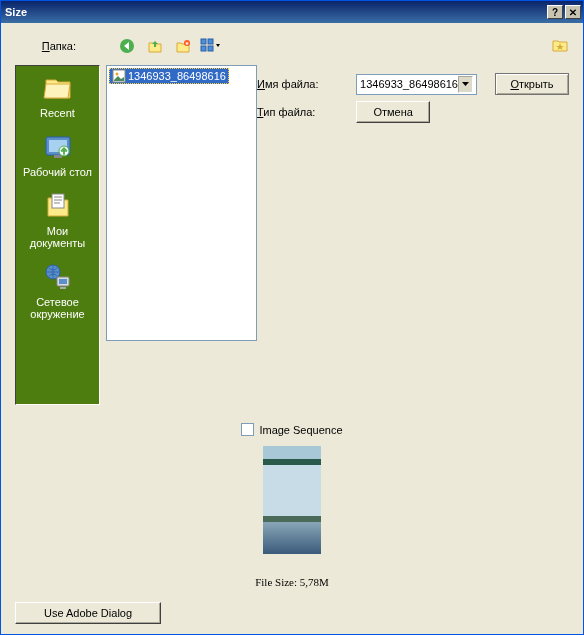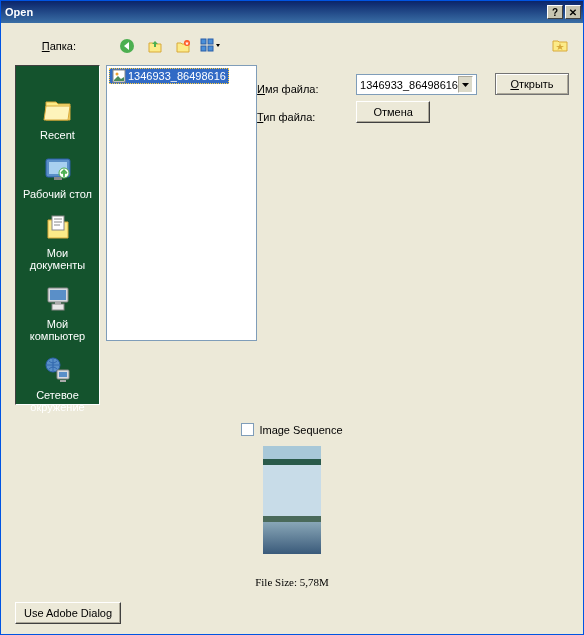--- a/index.html
+++ b/index.html
@@ -17,55 +17,55 @@
 .row-folder .lbl { width: 85px; text-align: right; padding-right: 24px; }
 .folder-select { flex: 0 0 252px; height: 21px; border: 1px solid #7f9db9; background: #fff; display: flex; align-items: center; padding: 0 2px; }
 .folder-select .ficon { width: 16px; height: 14px; margin-right: 4px; }
 .folder-select .txt { flex: 1; }
 .folder-select .drop { width: 15px; height: 17px; background: #dcdac9; border: 1px solid #fff; border-left-color: #aca899; border-top-color: #aca899; display: flex; align-items: center; justify-content: center; }
 .toolbar { display: flex; align-items: center; gap: 6px; margin-left: 16px; }
 .toolbar .tbicon { width: 22px; height: 22px; display: flex; align-items: center; justify-content: center; cursor: pointer; }
 .create-folder { margin-left: auto; }
 
 .main-row { display: flex; gap: 6px; }
-.sidebar { width: 85px; background: #14532d; border: 1px solid #fff; border-top-color: #404040; border-left-color: #404040; padding: 22px 0; display: flex; flex-direction: column; align-items: center; height: 340px; }
+.sidebar { width: 85px; background: #4d7c0f; border: 1px solid #fff; border-top-color: #404040; border-left-color: #404040; padding: 0 0; display: flex; flex-direction: column; align-items: center; height: 340px; }
 .side-item { width: 100%; display: flex; flex-direction: column; align-items: center; color: #fff; padding: 6px 2px; cursor: pointer; text-align: center; }
 .side-item .sicon { width: 32px; height: 32px; margin-bottom: 3px; }
 .side-item .slbl { font-size: 11px; line-height: 12px; white-space: pre-line; }
 
 .filelist { flex: 1; height: 276px; background: #fff; border: 1px solid #7f9db9; padding: 2px; }
 .file-item { display: inline-flex; align-items: center; height: 16px; padding: 0 2px; }
 .file-item.selected { background: #316ac5; color: #fff; border: 1px dotted #ffd040; }
 .file-item .fi-icon { width: 14px; height: 14px; margin-right: 2px; }
 
 .controls { margin-top: 8px; }
-.ctrl-row { display: flex; align-items: flex-end; margin-bottom: 6px; }
+.ctrl-row { display: flex; align-items: center; margin-bottom: 6px; }
 .ctrl-row .clbl { width: 99px; padding-left: 0; }
 .ctrl-row .cinput { flex: 1; height: 21px; border: 1px solid #7f9db9; background: #fff; display: flex; align-items: center; padding: 0 3px; margin-right: 18px; }
 .ctrl-row .cinput .drop { width: 15px; height: 17px; margin-left: auto; background: #dcdac9; border: 1px solid #fff; border-left-color: #aca899; border-top-color: #aca899; display: flex; align-items: center; justify-content: center; }
 .actbtn { width: 74px; height: 22px; background: #ece9d8; border: 1px solid #404040; border-top-color: #fff; border-left-color: #fff; box-shadow: inset -1px -1px 0 #aca899; cursor: pointer; font-family: inherit; font-size: 11px; }
 .actbtn.default { border: 1px solid #737373; box-shadow: inset 1px 1px 0 #fff, inset -1px -1px 0 #aca899; }
 
 .preview-section { margin-top: 18px; display: flex; flex-direction: column; align-items: center; }
 .chk-row { display: flex; align-items: center; margin-bottom: 10px; }
 .chk { width: 13px; height: 13px; border: 1px solid #7f9db9; background: #fff; margin-right: 5px; }
 .thumb { width: 58px; height: 108px; background: linear-gradient(to bottom, #a8c8d8 0%, #a8c8d8 12%, #2a5a4a 12%, #2a5a4a 18%, #c8dce8 18%, #c8dce8 65%, #4a6a5a 65%, #4a6a5a 70%, #8aa8b8 70%, #3a5a7a 100%); }
 .filesize { margin-top: 22px; font-family: Liberation Serif, serif; }
 
 .footer-btn { position: absolute; left: 14px; bottom: 10px; }
-.fbtn { height: 22px; padding: 0 8px; background: #ece9d8; border: 1px solid #404040; border-top-color: #fff; border-left-color: #fff; box-shadow: inset -1px -1px 0 #aca899; cursor: pointer; font-family: inherit; font-size: 11px; }
+.fbtn { height: 22px; padding: 0 28px; background: #ece9d8; border: 1px solid #404040; border-top-color: #fff; border-left-color: #fff; box-shadow: inset -1px -1px 0 #aca899; cursor: pointer; font-family: inherit; font-size: 11px; }
 
 .underline-first::first-letter { text-decoration: underline; }
 </style>
 </head>
 <body>
 
 <div class="window">
   <div class="titlebar">
-    <span class="title">Open</span>
+    <span class="title">Size</span>
     <div class="tbtn">?</div>
     <div class="tbtn">✕</div>
   </div>
 
   <div class="body">
 
     <div class="row-folder">
       <div class="lbl underline-first">Папка:</div>
 
       <div class="toolbar">
@@ -137,32 +137,20 @@
         <div class="side-item">
           <div class="sicon">
             <svg viewBox="0 0 32 32">
                 <path d="M6 8 L14 8 L16 10 L26 10 L26 26 L6 26 Z" fill="#fceb88" stroke="#d8a93a"></path>
                 <rect x="10" y="4" width="12" height="14" fill="#fff" stroke="#888"></rect>
                 <path d="M12 7 L20 7 M12 10 L20 10 M12 13 L18 13" stroke="#888"></path>
               </svg>
           </div>
           <div class="slbl">Мои
 документы</div>
-        </div>
-        <div class="side-item">
-          <div class="sicon">
-            <svg viewBox="0 0 32 32">
-                <rect x="6" y="5" width="20" height="14" rx="1" fill="#d8dce0" stroke="#888"></rect>
-                <rect x="8" y="7" width="16" height="10" fill="#5a8fc8"></rect>
-                <rect x="10" y="21" width="12" height="6" fill="#e8e8e8" stroke="#888"></rect>
-                <rect x="13" y="19" width="6" height="2" fill="#aaa"></rect>
-              </svg>
-          </div>
-          <div class="slbl">Мой
-компьютер</div>
         </div>
         <div class="side-item">
           <div class="sicon">
             <svg viewBox="0 0 32 32">
                 <circle cx="11" cy="11" r="7" fill="#5a8fc8" stroke="#2a5fa8"></circle>
                 <path d="M5 11 L17 11 M11 5 L11 17 M7 7 Q11 11 15 7 M7 15 Q11 11 15 15" stroke="#2a5fa8" fill="none" stroke-width="0.8"></path>
                 <rect x="15" y="16" width="12" height="9" rx="1" fill="#d8dce0" stroke="#888"></rect>
                 <rect x="17" y="18" width="8" height="5" fill="#5a8fc8"></rect>
                 <rect x="18" y="26" width="6" height="2" fill="#aaa"></rect>
               </svg>

